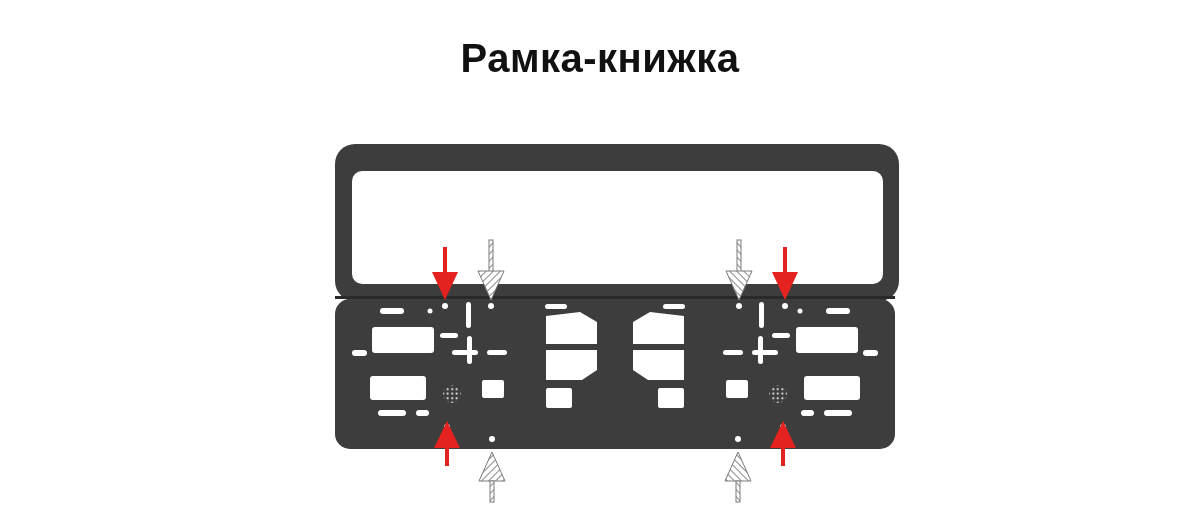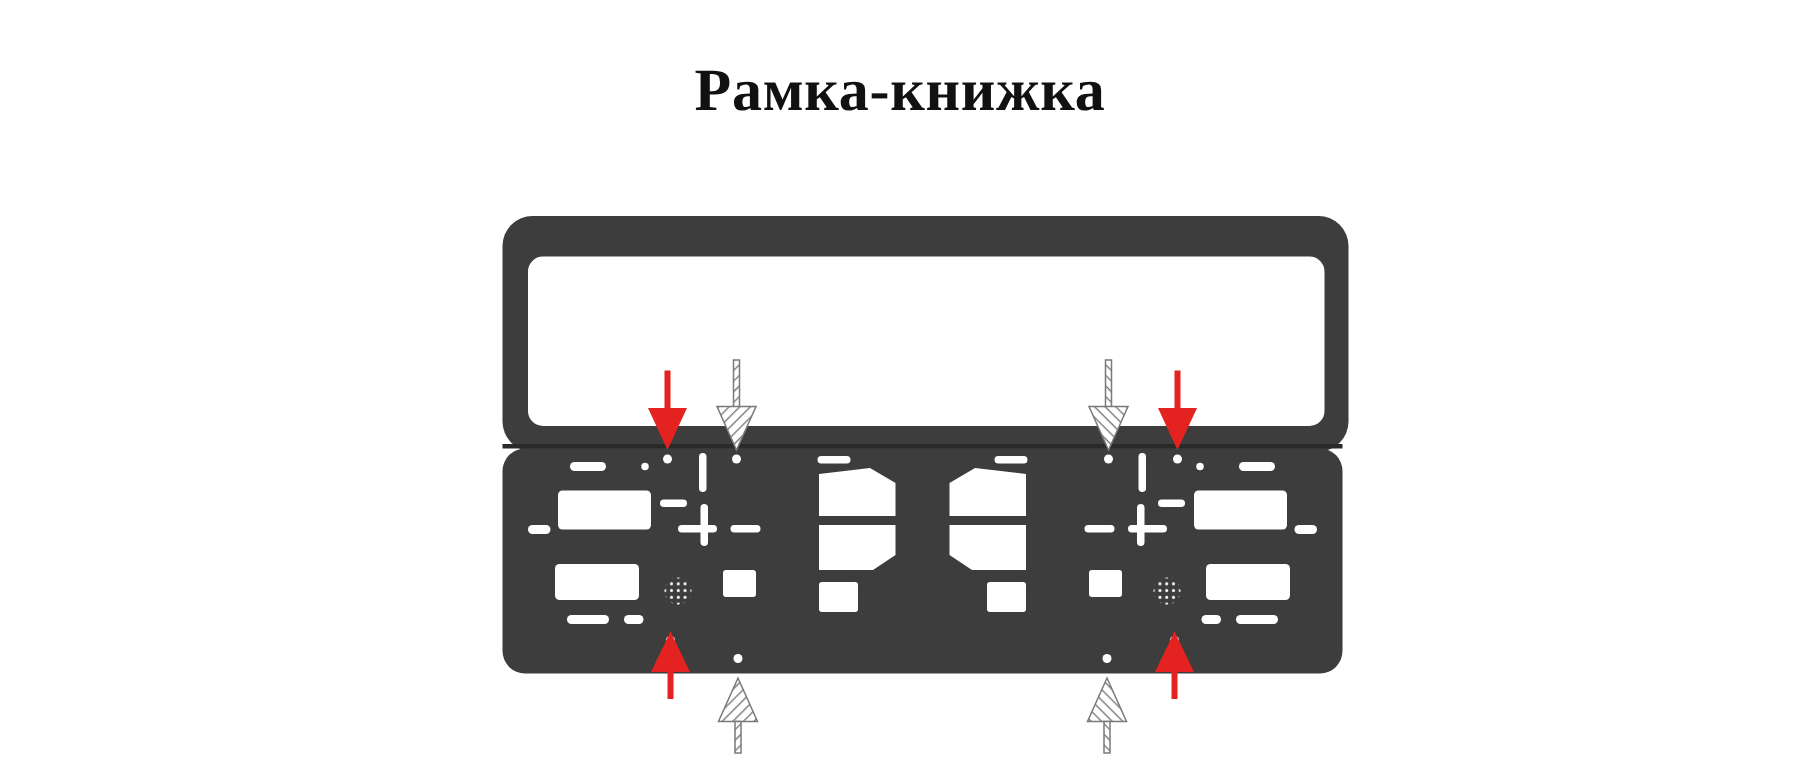--- a/index.html
+++ b/index.html
@@ -6,21 +6,21 @@
     margin: 0;
     padding: 0;
     background: #ffffff;
   }
   .page {
     position: relative;
     width: 1200px;
     height: 513px;
     background: #ffffff;
     overflow: hidden;
-    font-family: Liberation Serif, serif;
+    font-family: Liberation Sans, sans-serif;
   }
   .title {
     position: absolute;
     top: 36px;
     left: 0;
     width: 100%;
     text-align: center;
     font-size: 40px;
     font-weight: 700;
     color: #111111;

